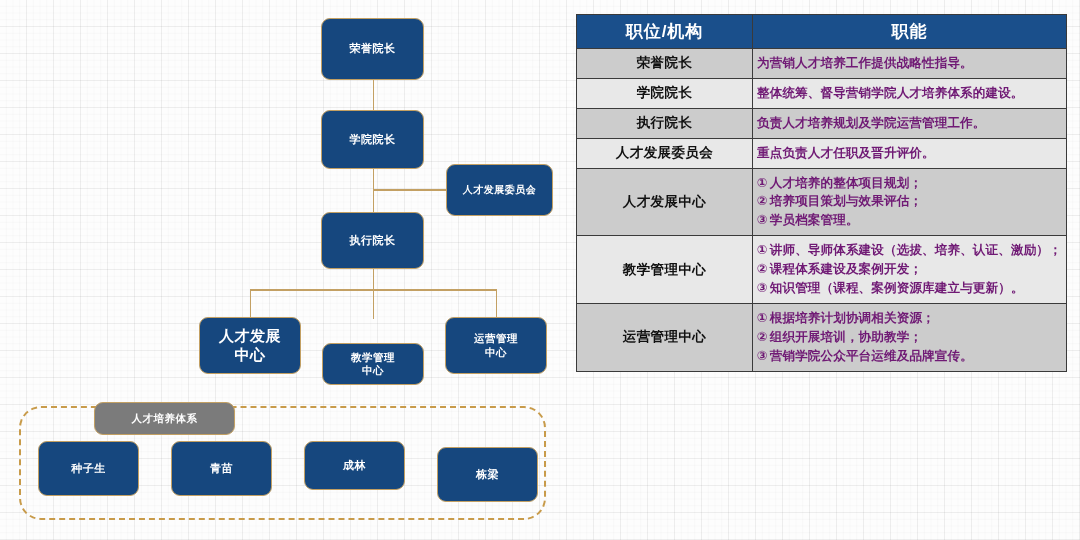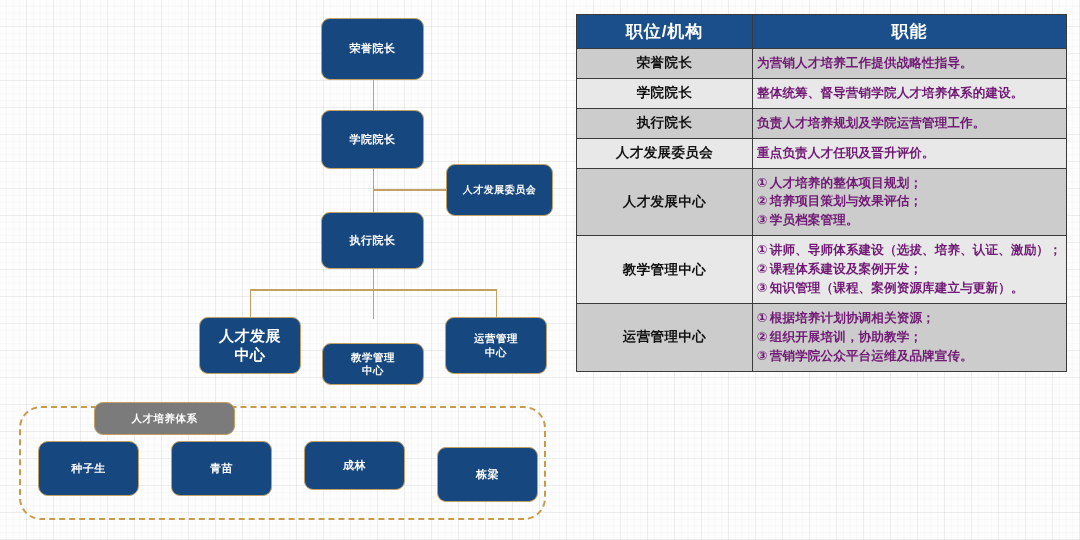--- a/index.html
+++ b/index.html
@@ -157,21 +157,21 @@
     <div class="node" style="left:322px; top:317px; width:102px; height:42px; font-size:10.5px;margin-top:26px;">教学管理
 中心</div>
 
     <div class="node" style="left:445px; top:317px; width:102px; height:57px; font-size:10.5px;">运营管理
 中心</div>
 
     <div class="dashed-group" style="left:19px; top:406px; width:527px; height:114px;"></div>
 
     <div class="node gray" style="left:94px; top:391px; width:141px; height:33px; font-size:10.5px;margin-top:11px;">人才培养体系</div>
 
-    <div class="node" style="left:38px; top:441px; width:101px; height:55px; font-size:11px;border-radius:10px;">种子生</div>
+    <div class="node" style="left:38px; top:441px; width:101px; height:55px; font-size:11px;">种子生</div>
 
     <div class="node" style="left:171px; top:441px; width:101px; height:55px; font-size:11px;">青苗</div>
 
     <div class="node" style="left:304px; top:441px; width:101px; height:49px; font-size:11px;">成林</div>
 
     <div class="node" style="left:437px; top:447px; width:101px; height:55px; font-size:11px;">栋梁</div>
   </div>
 
   <table id="func-table">
     <colgroup>

